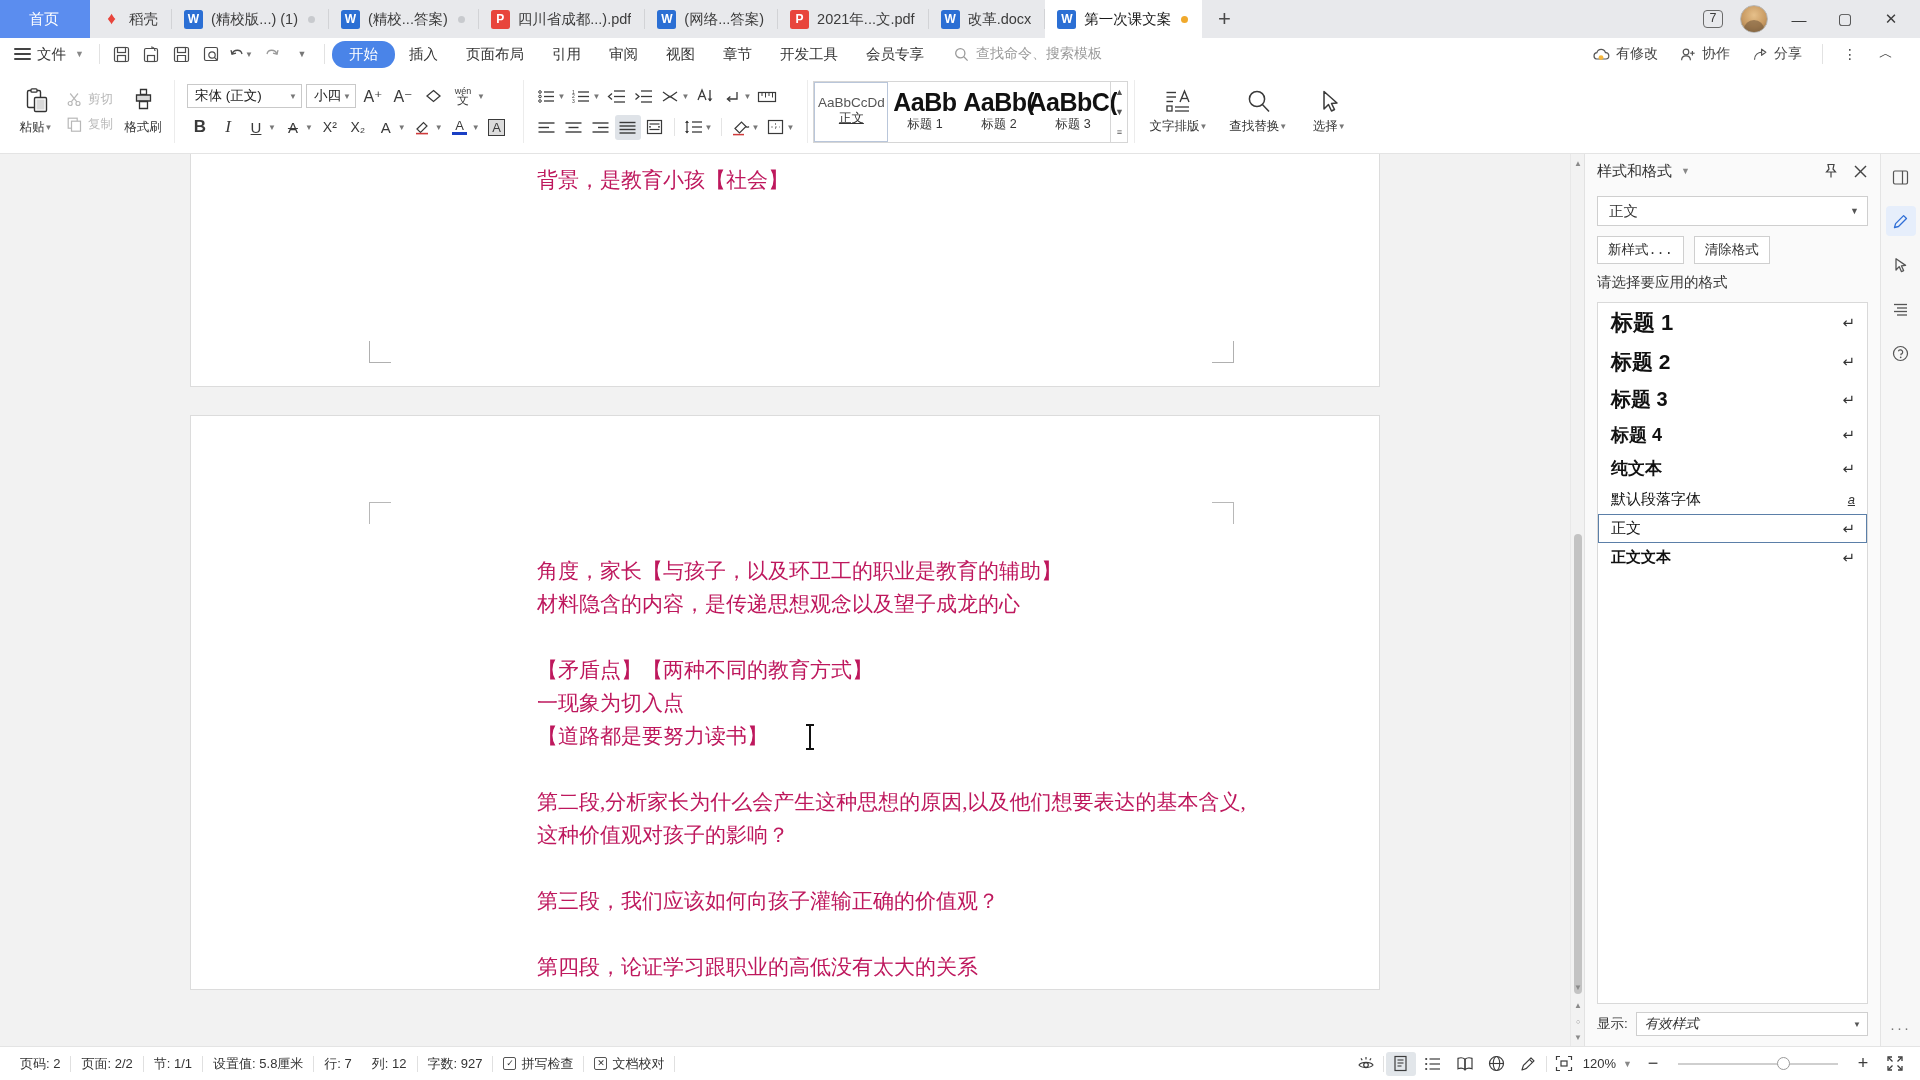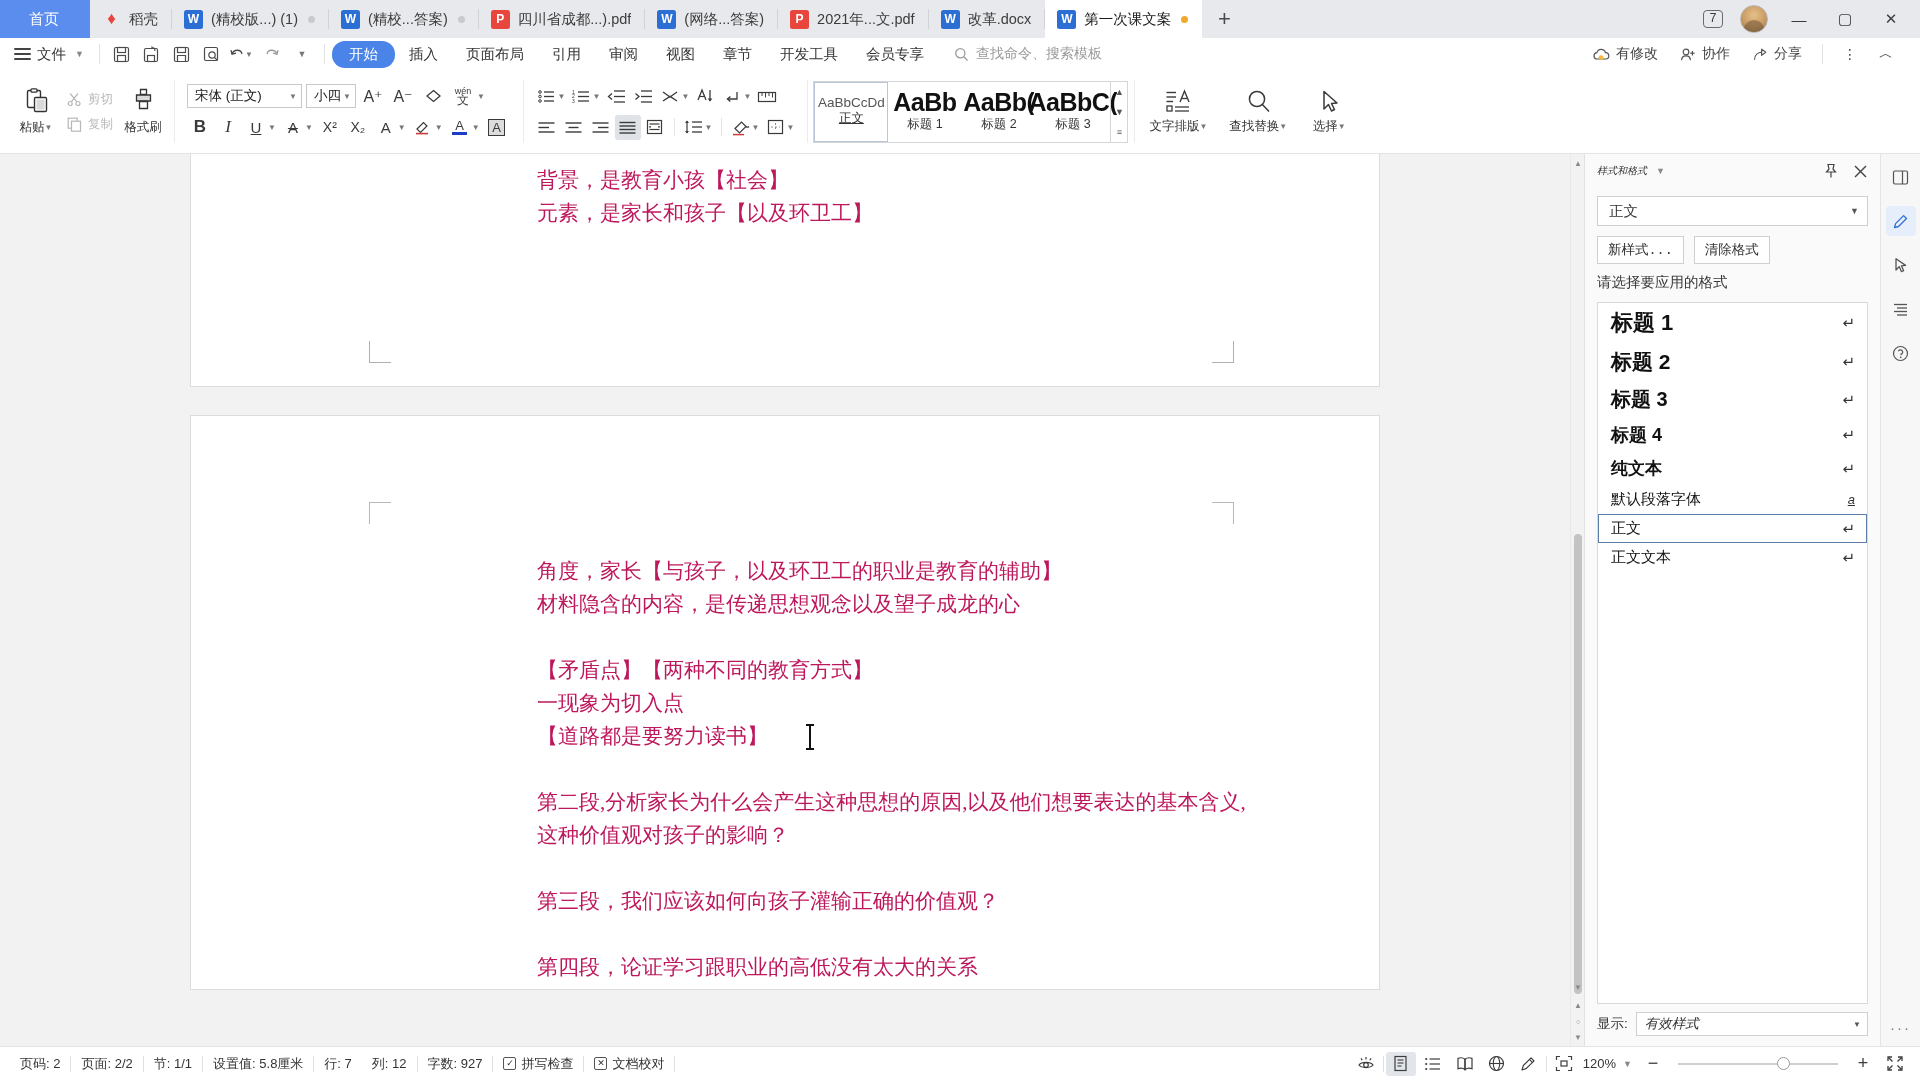--- a/index.html
+++ b/index.html
@@ -156,21 +156,21 @@
   .icursor { position:absolute; width:2px; height:26px; background:#111; }
   .icursor:before,.icursor:after{content:"";position:absolute;left:-3px;width:8px;height:2px;background:#111;}
   .icursor:before{top:0;} .icursor:after{bottom:0;}
 
   
   .rightpanel {
     width: 296px; background:#fafafa; border-left:1px solid #e2e2e2;
     display:flex; flex-direction:column; flex:none;
   }
   .rp-head { height: 34px; display:flex; align-items:center; padding: 0 12px; gap:6px; }
-  .rp-title { font-size: 10px; color:#333;font-style:italic; }
+  .rp-title { font-size: 15px; color:#333; }
   .rp-head .sp { margin-left:auto; display:flex; gap:14px; align-items:center; color:#444; }
   .rp-body { padding: 8px 12px 0 12px; display:flex; flex-direction:column; gap: 10px; flex:1; min-height:0;}
   .rp-select {
     height: 30px; border:1px solid #cfcfcf; background:#fff; display:flex; align-items:center;
     padding: 0 8px 0 11px; font-size:14.5px; color:#333;
   }
   .rp-select .dd { margin-left:auto; font-size:9px; color:#555;}
   .rp-btnrow { display:flex; gap: 10px; }
   .rp-btn { border:1px solid #cfcfcf; background:#fff; font-size:13.5px; color:#333;
     padding: 4px 10px; font-family: Liberation Mono, monospace; }
@@ -745,21 +745,20 @@
     </div>
   </div>
 
   <div class="workarea">
 
     <div class="docscroll">
 
       <div class="page" style="height: 232px; margin-top:0;">
         <div class="doctext" style="top: 10px;">
           <div>背景，是教育小孩【社会】</div>
-          <div>元素，是家长和孩子【以及环卫工】</div>
         </div>
         <div class="crop" style="left:178px; bottom:23px; width:22px;height:22px;border-left:1px solid #b0b0b0;border-bottom:1px solid #b0b0b0;"></div>
         <div class="crop" style="right:145px; bottom:23px; width:22px;height:22px;border-right:1px solid #b0b0b0;border-bottom:1px solid #b0b0b0;"></div>
       </div>
 
       <div style="height: 30px;"></div>
 
       <div class="page" style="height: 573px;">
         <div class="crop tl"></div>
         <div class="crop tr"></div>
@@ -850,21 +849,21 @@
           </div>
           <div class="rp-row">
             <span style="font-size:15px;">默认段落字体</span>
             <span class="mark" style="font-style:italic;text-decoration:underline;font-size:13px;">a</span>
           </div>
           <div class="rp-row sel">
             <span style="font-size:15px;">正文</span>
             <span class="mark">↵</span>
           </div>
           <div class="rp-row">
-            <span style="font-size:15px;">正文文本</span>
+            <span style="font-size:15px;font-weight:bold;">正文文本</span>
             <span class="mark">↵</span>
           </div>
         </div>
       </div>
 
       <div class="rp-foot">
         <span class="lb">显示:</span>
         <div class="sel2">
           <span>有效样式</span>
           <span class="dd">▼</span>

